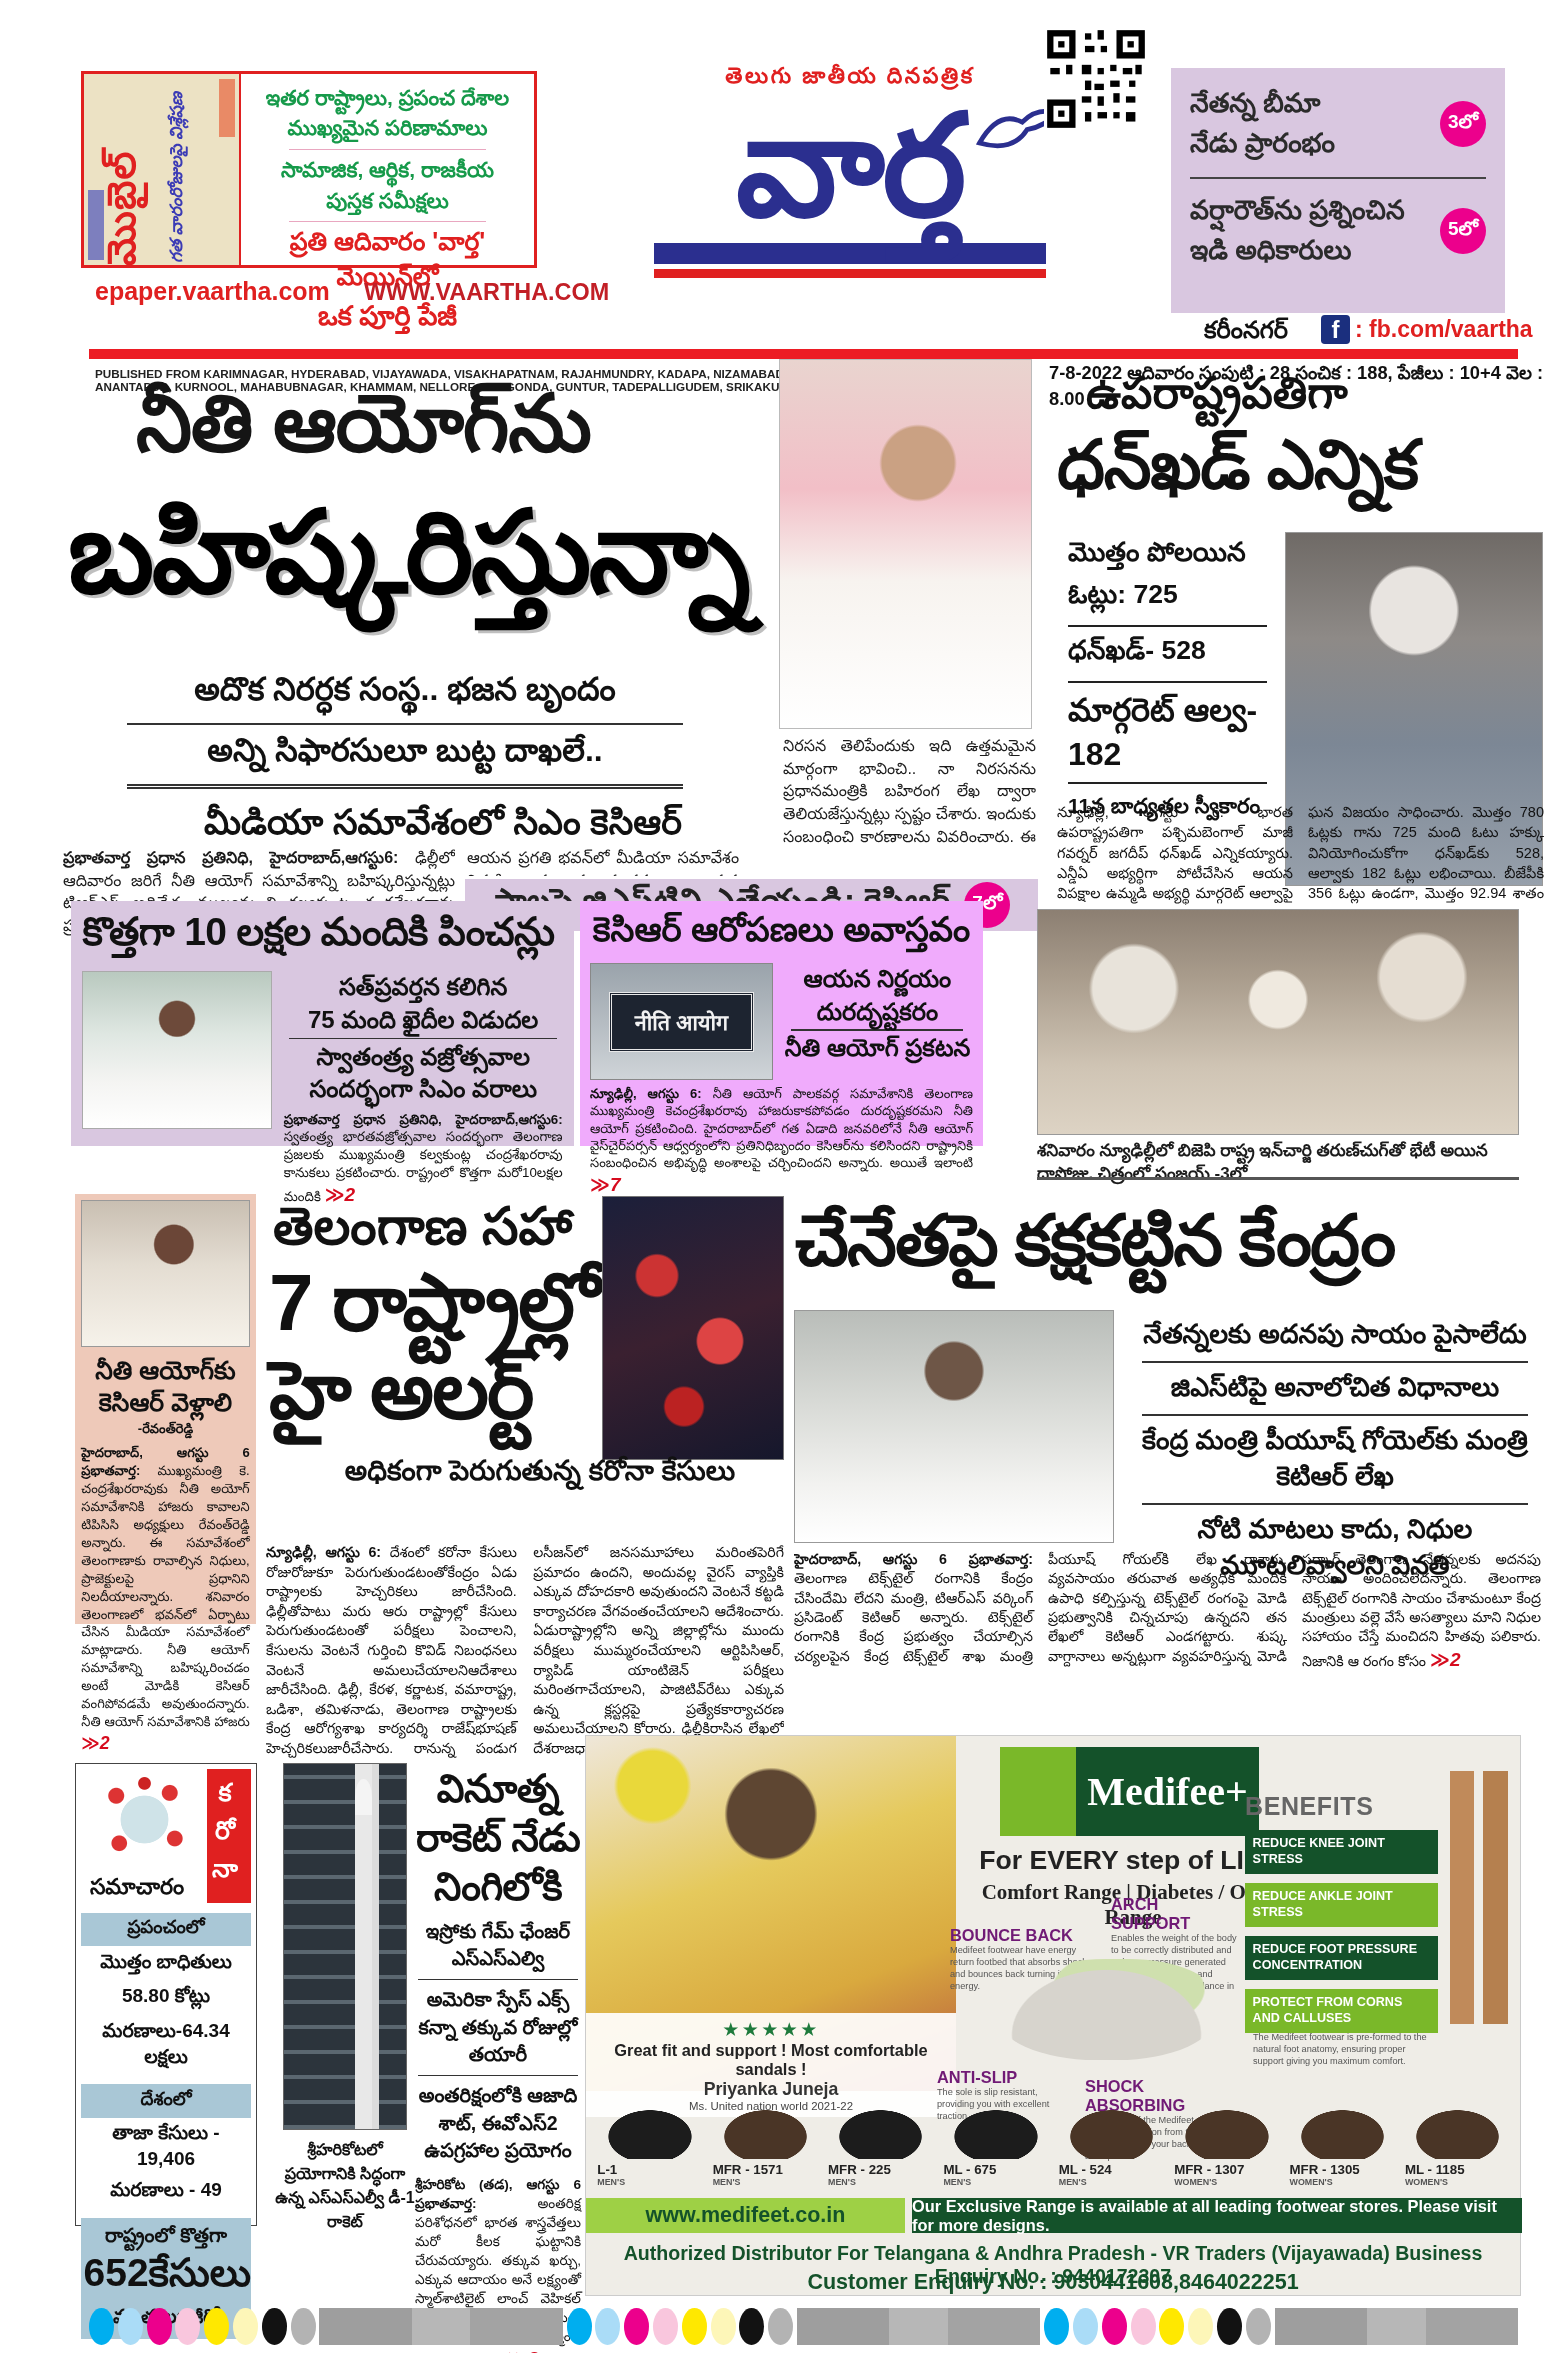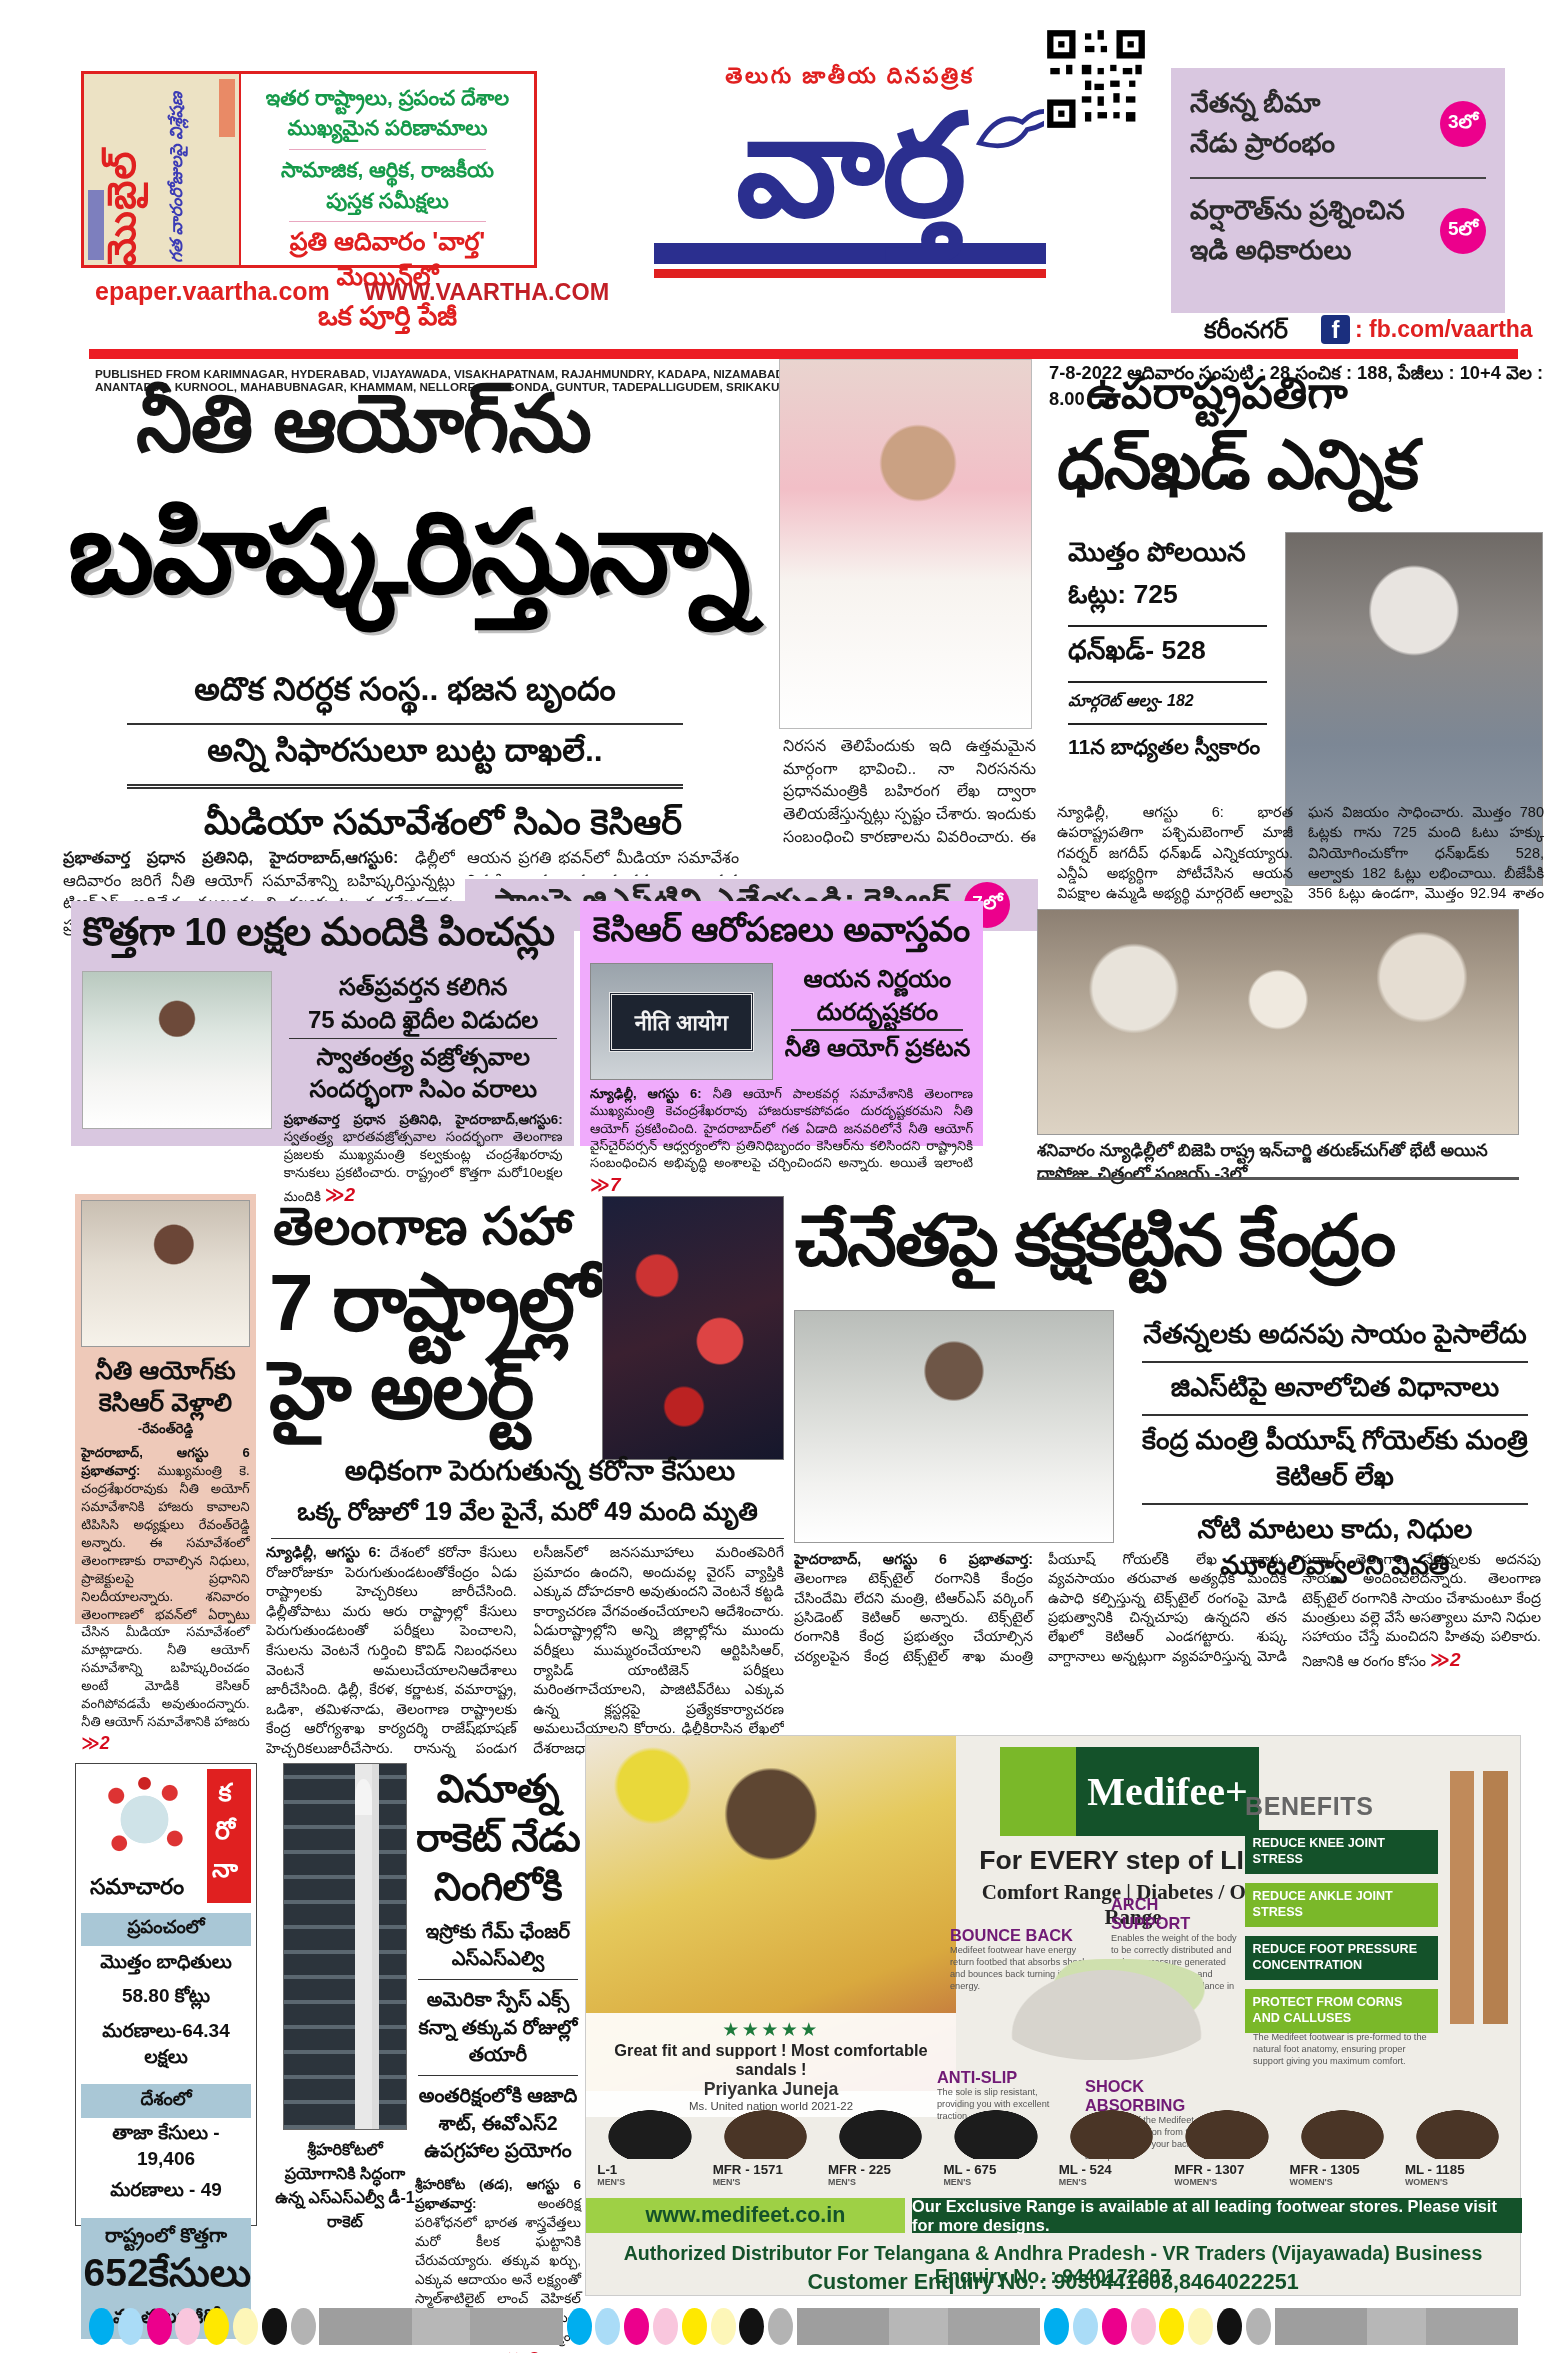--- a/index.html
+++ b/index.html
@@ -356,21 +356,21 @@
   </div>
 
   <div class="abs vp-kicker">ఉపరాష్ట్రపతిగా</div>
   <div class="abs vp-headline">ధన్‌ఖడ్ ఎన్నిక</div>
   <div class="abs vp-stats">
     <div class="vp-stat">మొత్తం పోలయిన</div>
     <div class="vp-stat" style="padding-top:0;">ఓట్లు: 725</div>
     <div class="vp-div"></div>
     <div class="vp-stat">ధన్‌ఖడ్- 528</div>
     <div class="vp-div"></div>
-    <div class="vp-stat" style="font-size:16px;font-style:italic;">మార్గరెట్ ఆల్వ- 182</div>
+    <div class="vp-stat" style="font-size:32px;">మార్గరెట్ ఆల్వ- 182</div>
     <div class="vp-div"></div>
     <div class="vp-note">11న బాధ్యతల స్వీకారం</div>
   </div>
   <div class="abs vp-photo ph"></div>
   <div class="abs vp-body">
     <p><span>న్యూఢిల్లీ, ఆగస్టు 6: భారత ఉపరాష్ట్రపతిగా పశ్చిమబెంగాల్ మాజీ గవర్నర్ జగదీప్ ధన్‌ఖడ్ ఎన్నికయ్యారు. ఎన్డీఏ అభ్యర్థిగా పోటీచేసిన ఆయన విపక్షాల ఉమ్మడి అభ్యర్థి మార్గరెట్ ఆల్వాపై ఘన విజయం సాధించారు. మొత్తం 780 ఓట్లకు గాను 725 మంది ఓటు హక్కు వినియోగించుకోగా ధన్‌ఖడ్‌కు 528, ఆల్వాకు 182 ఓట్లు లభించాయి. బీజేపీకి 356 ఓట్లు ఉండగా, మొత్తం 92.94 శాతం పోలింగ్ నమోదైంది. చెల్లిన ఓట్లలో ధన్‌ఖడ్ 74.36 శాతం సాధించారు. ఆగస్టు 11న ఆయన బాధ్యతలు స్వీకరించనున్నారు.</span> </p>
   </div>
 
   <div class="abs pens-box">
     <div class="pens-head">కొత్తగా 10 లక్షల మందికి పించన్లు</div>
@@ -425,21 +425,20 @@
       <span>ముఖ్యమంత్రి కె. చంద్రశేఖరరావుకు నీతి అయోగ్ సమావేశానికి హాజరు కావాలని టిపిసిసి అధ్యక్షులు రేవంత్‌రెడ్డి అన్నారు. ఈ సమావేశంలో తెలంగాణాకు రావాల్సిన నిధులు, ప్రాజెక్టులపై ప్రధానిని నిలదీయాలన్నారు. శనివారం తెలంగాణలో భవన్‌లో ఏర్పాటు చేసిన మీడియా సమావేశంలో మాట్లాడారు. నీతి ఆయోగ్ సమావేశాన్ని బహిష్కరించడం అంటే మోడికి కెసిఆర్ వంగిపోవడమే అవుతుందన్నారు. నీతి ఆయోగ్ సమావేశానికి హాజరు</span>
       <span class="jump" style="font-size:17.7px;">≫2</span>
     </div>
   </div>
 
   <div class="abs al-kicker">తెలంగాణ సహా</div>
   <div class="abs al-line1">7 రాష్ట్రాల్లో</div>
   <div class="abs al-line2">హై అలర్ట్</div>
   <div class="abs virus-img ph"></div>
   <div class="abs al-deck1">అధికంగా పెరుగుతున్న కరోనా కేసులు</div>
-  <div class="abs al-deck2">ఒక్క రోజులో 19 వేల పైనే, మరో 49 మంది మృతి</div>
   <div class="abs al-body">
     <p>
       <span class="dateline">న్యూఢిల్లీ, ఆగస్టు 6:</span>
       <span>దేశంలో కరోనా కేసులు రోజురోజుకూ పెరుగుతుండటంతోకేంద్రం ఏడు రాష్ట్రాలకు హెచ్చరికలు జారీచేసింది. ఢిల్లీతోపాటు మరు ఆరు రాష్ట్రాల్లో కేసులు పెరుగుతుండటంతో పరీక్షలు పెంచాలని, కేసులను వెంటనే గుర్తించి కొవిడ్ నిబంధనలు వెంటనే అమలుచేయాలనిఆదేశాలు జారీచేసింది. ఢిల్లీ, కేరళ, కర్ణాటక, వమారాష్ట్ర, ఒడిశా, తమిళనాడు, తెలంగాణ రాష్ట్రాలకు కేంద్ర ఆరోగ్యశాఖ కార్యదర్శి రాజేష్‌భూషణ్ హెచ్చరికలుజారీచేసారు.</span>
       <span>రానున్న పండుగ లసీజన్‌లో జనసమూహాలు మరింతపెరిగే ప్రమాదం ఉందని, అందువల్ల వైరస్ వ్యాప్తికి ఎక్కువ దోహదకారి అవుతుందని వెంటనే కట్టడి కార్యాచరణ వేగవంతంచేయాలని ఆదేశించారు. ఏడురాష్ట్రాల్లోని అన్ని జిల్లాల్లోను ముందు వరీక్షలు ముమ్మరంచేయాలని ఆర్టిపిసిఆర్, ర్యాపిడ్ యాంటిజెన్ పరీక్షలు మరింతగాచేయాలని, పాజిటివ్‌రేటు ఎక్కువ ఉన్న క్లస్టర్లపై ప్రత్యేకకార్యాచరణ అమలుచేయాలని కోరారు. ఢిల్లీకిరాసిన లేఖలో దేశరాజధానిలో కూడా ఎక్కువ కేసులు నమోదవుతున్నాయని, సగటున రోజుకు 811 కేసులు చొప్పున గడచిన నెలరోజులుగాపెరుగుతున్నట్లు తెలిపారు. ఈనెల ఐదో తేదీన ఏకంగా 2202 కేసులు నమోదయిన సంగతి తెలిసిందే. పాజిటివిటీరేటు</span>
       
     </p>
   </div>
 
   <div class="abs hl-head">చేనేతపై కక్షకట్టిన కేంద్రం</div>

